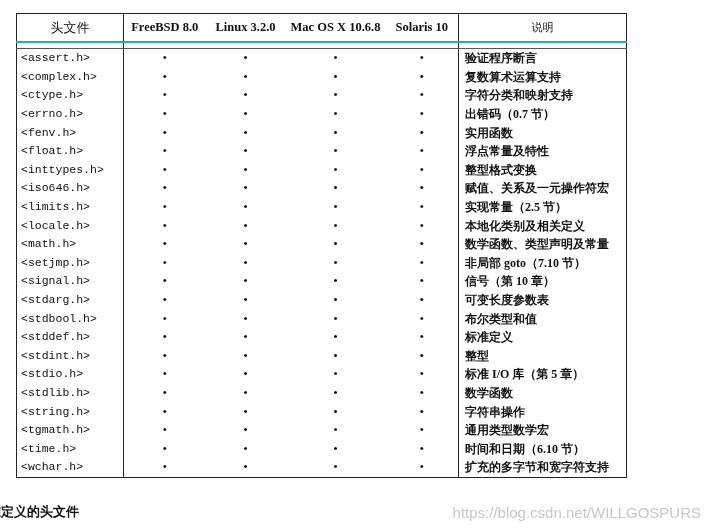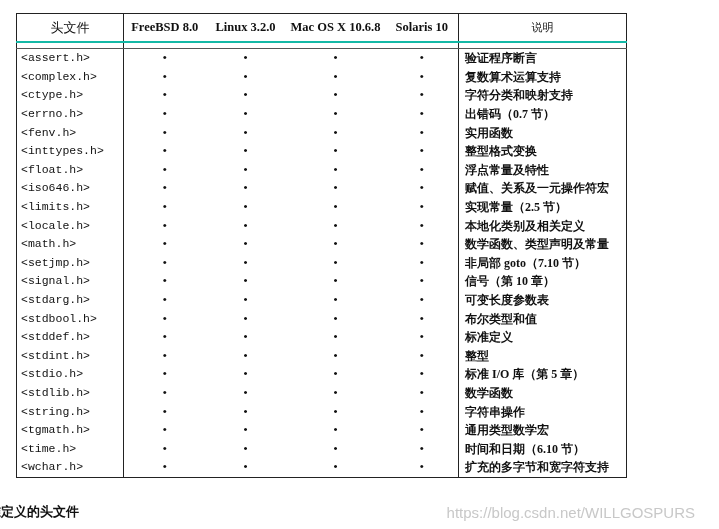--- a/index.html
+++ b/index.html
@@ -23,21 +23,21 @@
   tr.gap td.col-desc { border-left: 1.5px solid #222; }
   tbody td { height: 18.6px; padding: 0; font-size: 12px; line-height: 18px; }
   td.col-file { font-family: "Liberation Mono", "DejaVu Sans Mono", monospace; font-size: 11.5px;
                 padding-left: 4px; border-right: 1.5px solid #222; white-space: nowrap; }
   td.dot { text-align: center; font-size: 13px; }
   td.col-desc { border-left: 1.5px solid #222; padding-left: 6px; font-size: 12px;
                 white-space: nowrap; font-weight: bold; }
   .caption { position: absolute; left: 0; top: 503px; width: 719px; text-align: left;
              font-size: 13px; font-weight: bold; }
   .caption span { margin-left: -100px; }
-  .watermark { position: absolute; right: 24px; top: 504px; color: #c8c8c8;
+  .watermark { position: absolute; right: 18px; top: 504px; color: #c8c8c8;
                font-family: "Liberation Sans", "DejaVu Sans", sans-serif; font-size: 15px; }
 </style>
 </head>
 <body>
 
 <div class="table-wrap">
   <table>
     <colgroup>
       <col class="c-file">
         <col class="c-fb">
@@ -99,34 +99,34 @@
         </tr>
         <tr>
           <td class="col-file">&lt;fenv.h&gt;</td>
           <td class="dot">•</td>
           <td class="dot">•</td>
           <td class="dot">•</td>
           <td class="dot">•</td>
           <td class="col-desc">实用函数</td>
         </tr>
         <tr>
+          <td class="col-file">&lt;float.h&gt;</td>
+          <td class="dot">•</td>
+          <td class="dot">•</td>
+          <td class="dot">•</td>
+          <td class="dot">•</td>
+          <td class="col-desc">浮点常量及特性</td>
+        </tr>
+        <tr>
           <td class="col-file">&lt;inttypes.h&gt;</td>
           <td class="dot">•</td>
           <td class="dot">•</td>
           <td class="dot">•</td>
           <td class="dot">•</td>
           <td class="col-desc">整型格式变换</td>
-        </tr>
-        <tr>
-          <td class="col-file">&lt;float.h&gt;</td>
-          <td class="dot">•</td>
-          <td class="dot">•</td>
-          <td class="dot">•</td>
-          <td class="dot">•</td>
-          <td class="col-desc">浮点常量及特性</td>
         </tr>
         <tr>
           <td class="col-file">&lt;iso646.h&gt;</td>
           <td class="dot">•</td>
           <td class="dot">•</td>
           <td class="dot">•</td>
           <td class="dot">•</td>
           <td class="col-desc">赋值、关系及一元操作符宏</td>
         </tr>
         <tr>

